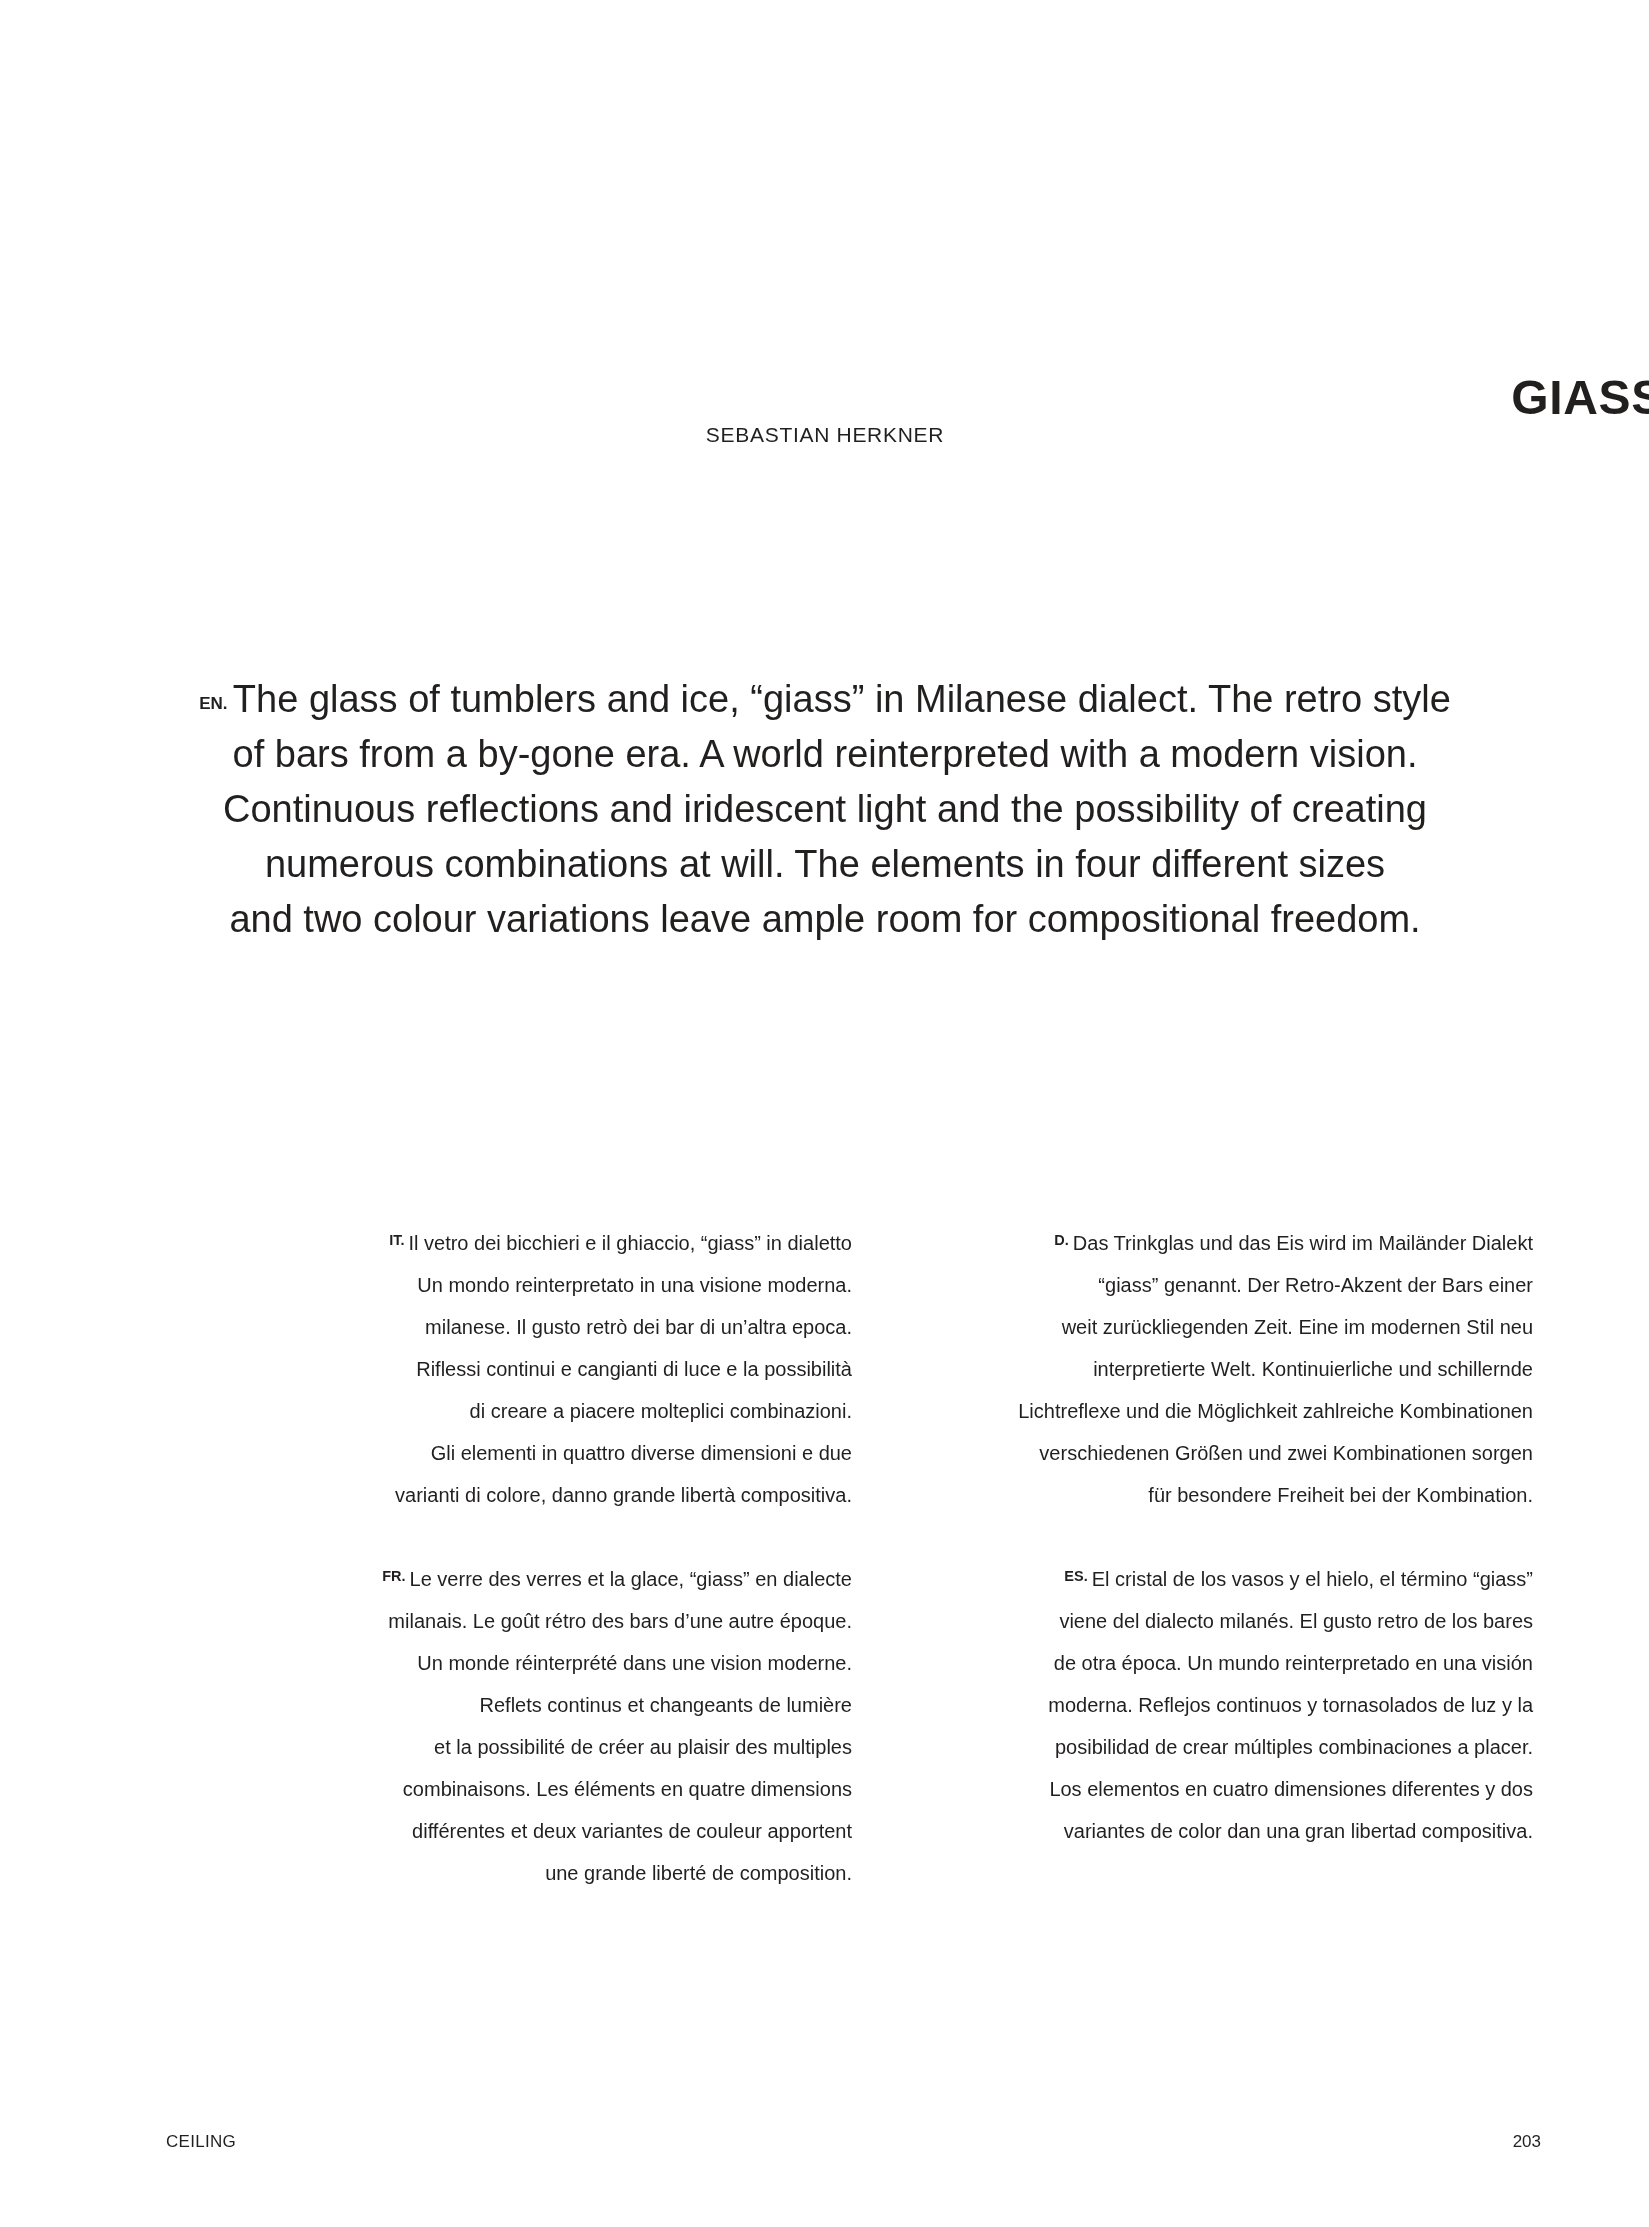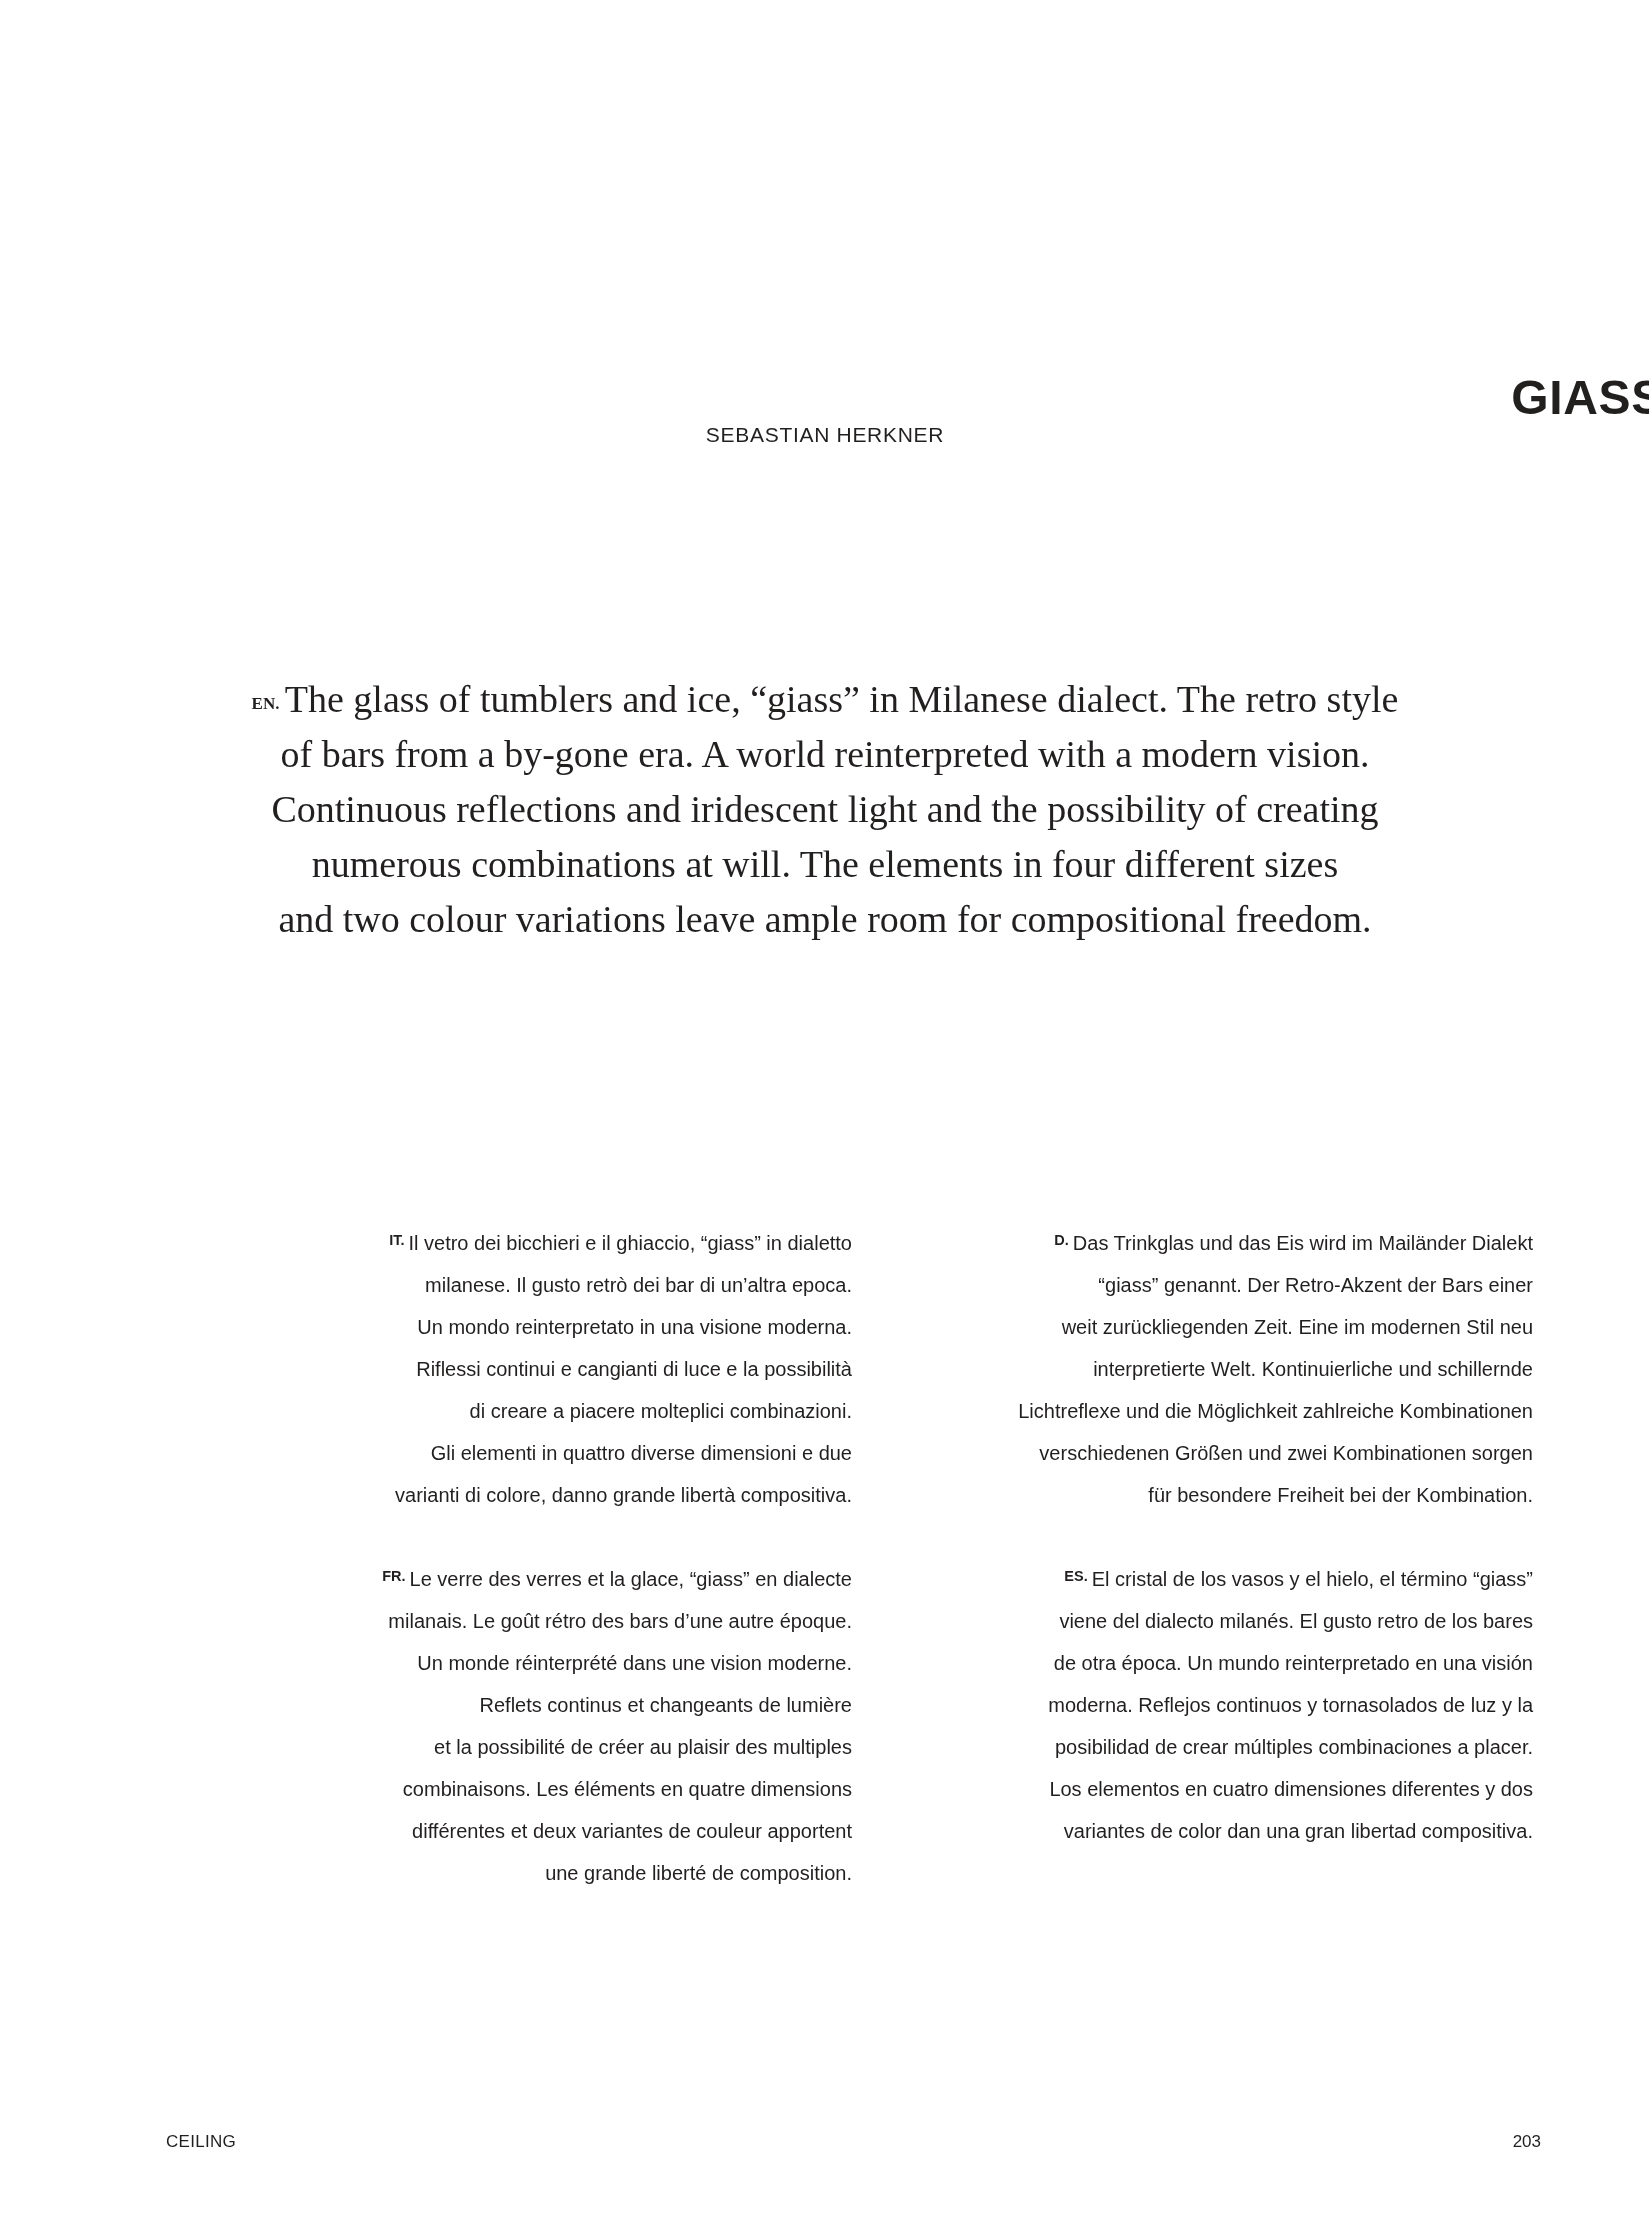--- a/index.html
+++ b/index.html
@@ -15,21 +15,21 @@
     margin-left: 14px;
   }
   .author {
     position: absolute; left: 0; width: 1650px; top: 420px;
     text-align: center; font-size: 21px; line-height: 30px; letter-spacing: 0.7px;
   }
   .lead {
     position: absolute; left: 0; width: 1650px; top: 672px;
     text-align: center; font-size: 38px; line-height: 55px;
   }
-  .lead .line { display: block; white-space: nowrap; font-family: Liberation Serif, serif; }
+  .lead .line { display: block; white-space: nowrap; }
   .tag {
     font-weight: bold; vertical-align: top; position: relative;
   }
   .lead .tag { font-size: 17px; top: 4px; margin-right: 5.3px; }
   .col {
     position: absolute; width: 686px; font-size: 20px; line-height: 42px; text-align: right;
   }
   .col .para { margin: 0 0 42px 0; }
   .col .line { display: block; white-space: nowrap; }
   .col .tag { font-size: 14.5px; top: -2.6px; margin-right: 4px; line-height: 42px; }
@@ -51,22 +51,22 @@
   <span class="line"><span class="tag">EN.</span><span>The glass of tumblers and ice, “giass” in Milanese dialect. The retro style</span></span>
   <span class="line">of bars from a by-gone era. A world reinterpreted with a modern vision.</span>
   <span class="line">Continuous reflections and iridescent light and the possibility of creating</span>
   <span class="line">numerous combinations at will. The elements in four different sizes</span>
   <span class="line">and two colour variations leave ample room for compositional freedom.</span>
 </div>
 
 <div class="col col-left">
   <div class="para">
     <span class="line"><span class="tag">IT.</span><span>Il vetro dei bicchieri e il ghiaccio, “giass” in dialetto</span></span>
+    <span class="line">Un mondo reinterpretato in una visione moderna.</span>
     <span class="line">milanese. Il gusto retrò dei bar di un’altra epoca.</span>
-    <span class="line">Un mondo reinterpretato in una visione moderna.</span>
     <span class="line">Riflessi continui e cangianti di luce e la possibilità</span>
     <span class="line">di creare a piacere molteplici combinazioni.</span>
     <span class="line">Gli elementi in quattro diverse dimensioni e due</span>
     <span class="line">varianti di colore, danno grande libertà compositiva.</span>
   </div>
   <div class="para">
     <span class="line"><span class="tag">FR.</span><span>Le verre des verres et la glace, “giass” en dialecte</span></span>
     <span class="line">milanais. Le goût rétro des bars d’une autre époque.</span>
     <span class="line">Un monde réinterprété dans une vision moderne.</span>
     <span class="line">Reflets continus et changeants de lumière</span>

